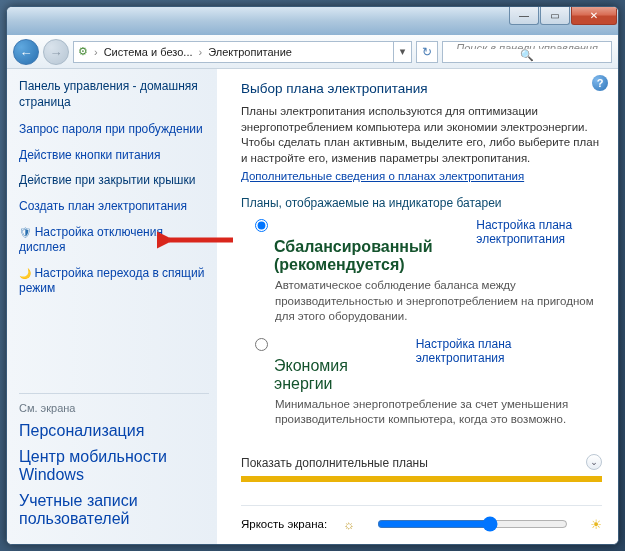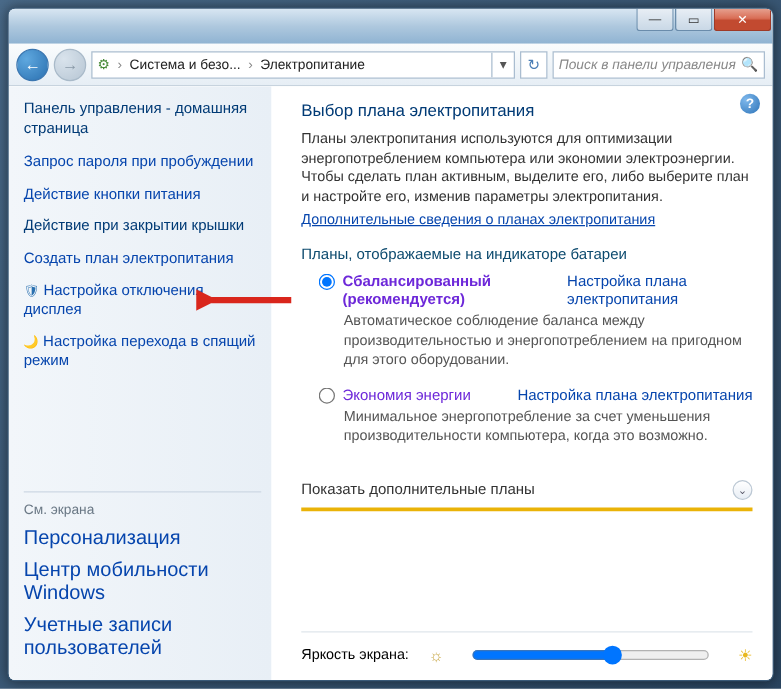--- a/index.html
+++ b/index.html
@@ -109,20 +109,21 @@
   }
   .search {
     width: 170px; height: 22px;
     border: 1px solid #aabdd0;
     background: #fff;
     display: flex; align-items: center;
     padding: 0 4px;
     color: #888;
     font-style: italic;
     font-size: 11px;
+    flex-direction: column;
   }
   .search span.txt { flex:1; white-space:nowrap; overflow:hidden; text-overflow:ellipsis; }
   .search .mag { color: #4a7db5; font-style: normal; font-size: 11px; }
   .body {
     flex: 1;
     display: flex;
     overflow: hidden;
     background: #fff;
     position: relative;
   }
@@ -229,45 +230,46 @@
     margin-left: 14px;
     margin-bottom: 12px;
   }
   .plan-head {
     display: flex;
     align-items: flex-start;
     gap: 6px;
   }
   .plan-head input[type=radio] { margin:1px 0 0 0; }
   .plan-title {
-    font-size: 12px;
-    color: #6d28d9;
+    font-size: 16px;
+    color: #14532d;
+    margin-top: 20px;
   }
   .plan-title.bold { font-weight: bold; }
   .plan-config {
     margin-left: auto;
     color: #0645ad;
     font-size: 12px;
     text-decoration: none;
   }
   .plan-desc {
     font-size: 11.5px;
     color: #555;
     margin: 4px 0 0 20px;
     line-height: 1.35;
     max-width: 330px;
   }
   .expander {
     display: flex;
-    align-items: flex-start;
+    align-items: flex-end;
     font-size: 12px;
     color: #333;
     margin-top: 14px;
     padding-bottom: 6px;
-    border-bottom: 3px solid #eab308;
+    border-bottom: 6px solid #eab308;
   }
   .expander .chev {
     margin-left: auto;
     width: 16px; height: 16px;
     border: 1px solid #bcc8d4;
     border-radius: 50%;
     display:flex; align-items:center; justify-content:center;
     font-size: 9px;
     color: #556;
     background: linear-gradient(to bottom,#fff,#e8eef5);

